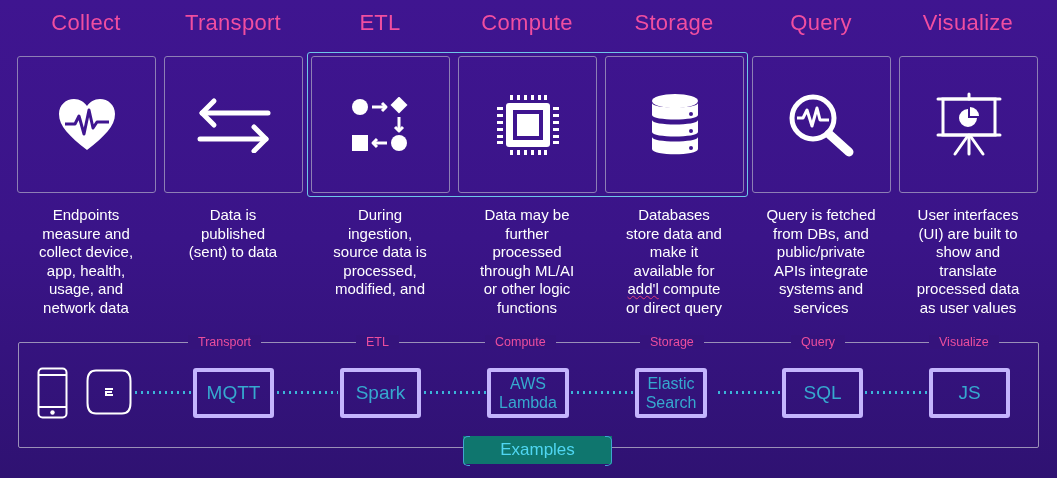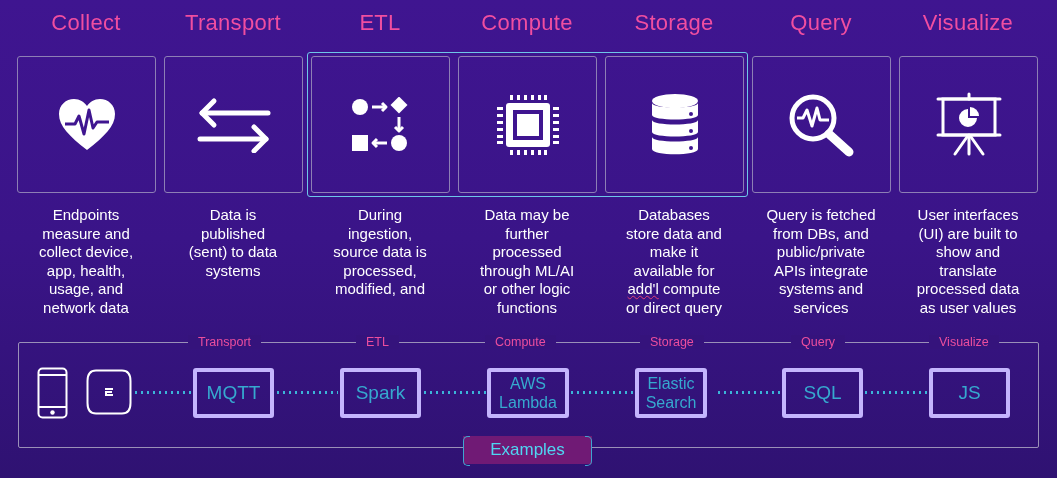--- a/index.html
+++ b/index.html
@@ -42,22 +42,22 @@
     display: flex; align-items: center; justify-content: center;
     color: #36a9cf; font-size: 19px; text-align: center; line-height: 20px;
   }
   .tech.two { font-size: 16px; line-height: 19px; }
   .dots {
     position: absolute; top: 391px; height: 3px;
     background-image: radial-gradient(circle, #3cb4d8 1.2px, transparent 1.4px);
     background-size: 6px 3px; background-repeat: repeat-x;
   }
   .examples-label {
-    position: absolute; left: 463px; top: 436px; width: 129px; height: 28px;
-    background: #701a75; display: flex; align-items: center; justify-content: center;
+    position: absolute; left: 463px; top: 436px; width: 149px; height: 28px;
+    background: #0f766e; display: flex; align-items: center; justify-content: center;
     color: #4fd6f2; font-size: 17px;
   }
   .examples-label::before, .examples-label::after {
     content: ""; position: absolute; top: 0; width: 6px; height: 28px;
     border: 1px solid #3fa5cf;
   }
   .examples-label::before { left: 0; border-right: none; border-radius: 5px 0 0 5px; }
   .examples-label::after { right: 0; border-left: none; border-radius: 0 5px 5px 0; }
   svg { display: block; }
 </style>
@@ -184,21 +184,20 @@
   <div>measure and</div>
   <div>collect device,</div>
   <div>app, health,</div>
   <div>usage, and</div>
   <div>network data</div>
 </div>
 <div class="desc" style="left:160px">
   <div>Data is</div>
   <div>published</div>
   <div>(sent) to data</div>
-  <div>systems</div>
 </div>
 <div class="desc" style="left:307px">
   <div>During</div>
   <div>ingestion,</div>
   <div>source data is</div>
   <div>processed,</div>
   <div>modified, and</div>
 </div>
 <div class="desc" style="left:454px">
   <div>Data may be</div>

